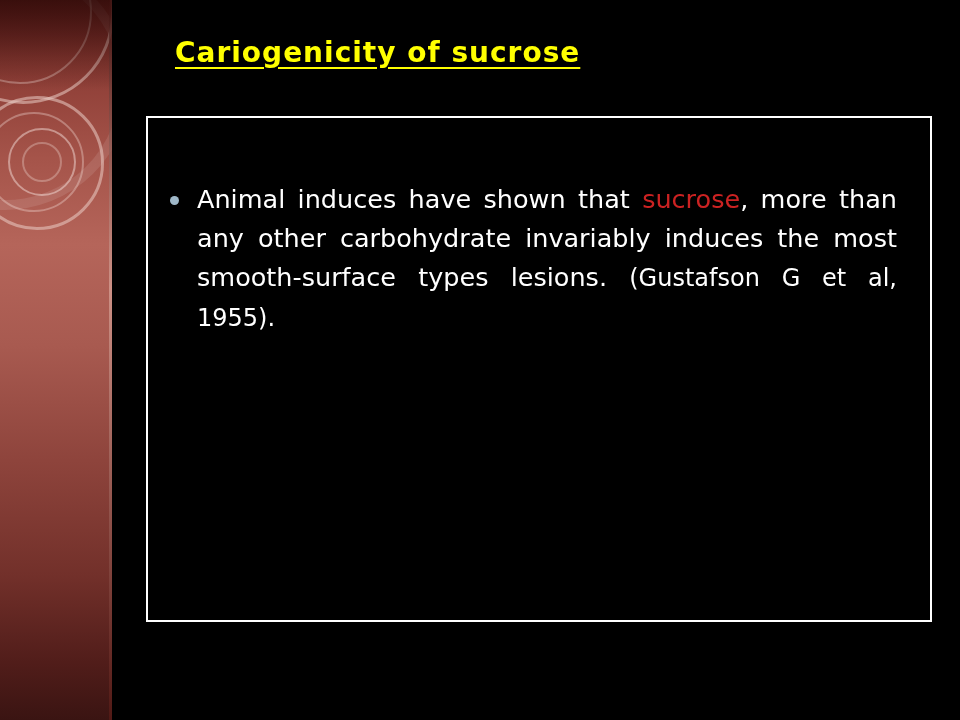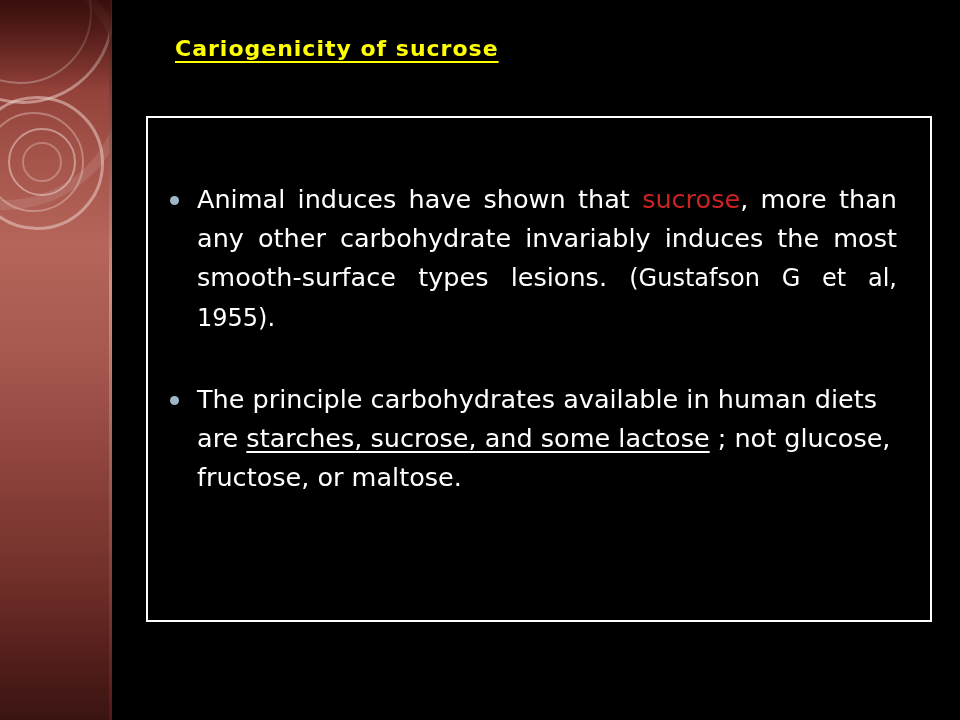--- a/index.html
+++ b/index.html
@@ -76,21 +76,21 @@
     background: linear-gradient(to bottom, rgba(40,8,6,.75), rgba(40,8,6,0));
   }
 
   
   .title {
     position: absolute;
     left: 175px;
     top: 36px;
     color: #ffff00;
     font-family: "DejaVu Sans", sans-serif;
-    font-size: 22px;
+    font-size: 28px;
     font-weight: bold;
     letter-spacing: 1px;
     text-decoration: underline;
     text-underline-offset: 5px;
     white-space: nowrap;
   }
 
   
   .content-box {
     position: absolute;
@@ -160,23 +160,17 @@
     <div class="bullets">
 
       <div class="bullet-row">
         <div class="dot"></div>
         <div class="para">
           <span>Animal  induces  have  shown  that </span><span class="hl-red">sucrose</span><span>, more than any other carbohydrate invariably induces the    most    smooth-surface    types    lesions.</span>
           <span class="small-cap">(Gustafson G et al, 1955).</span>
         </div>
       </div>
 
-      <div class="bullet-row">
-        <div class="dot"></div>
-        <div class="para last-left">
-          <span>The  principle  carbohydrates  available  in  human diets are </span><span class="u">starches, sucrose, and some lactose</span><span> ; not glucose, fructose, or maltose.</span>
-        </div>
-      </div>
 
     </div>
   </div>
 
 </div>
 
 </body></html>

